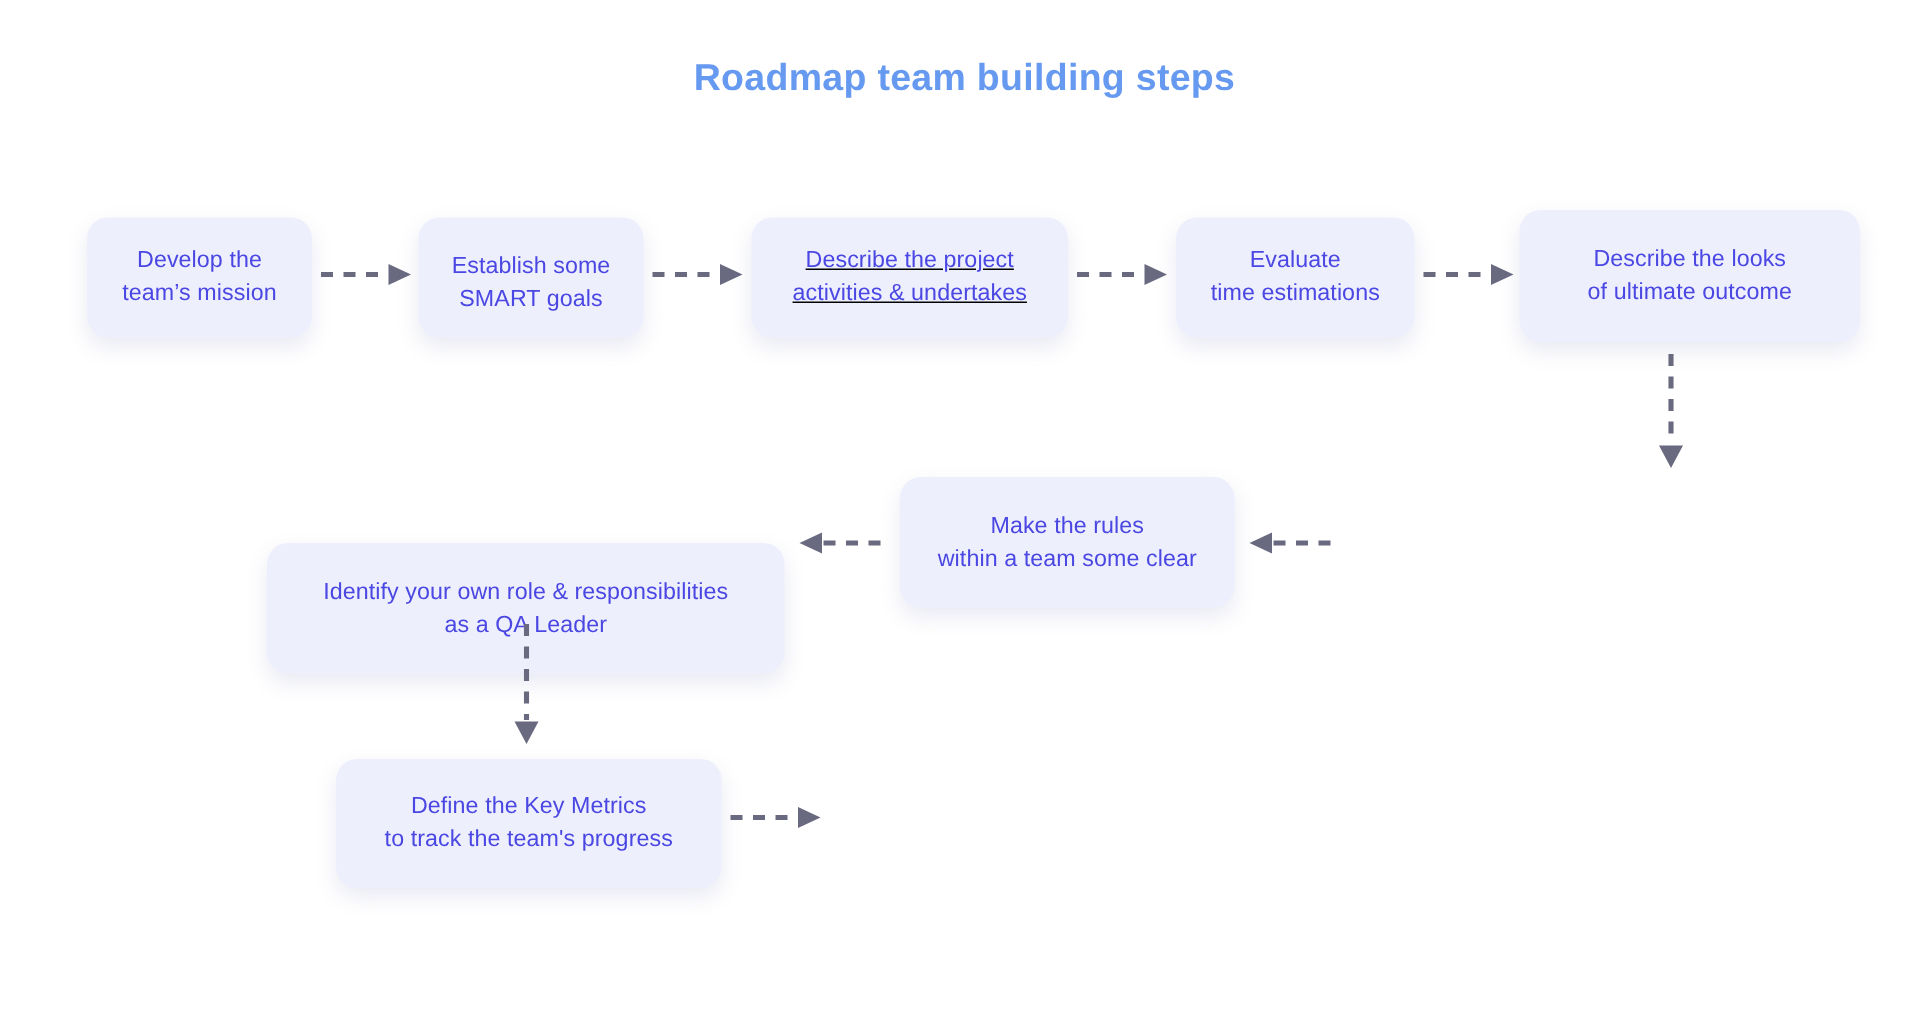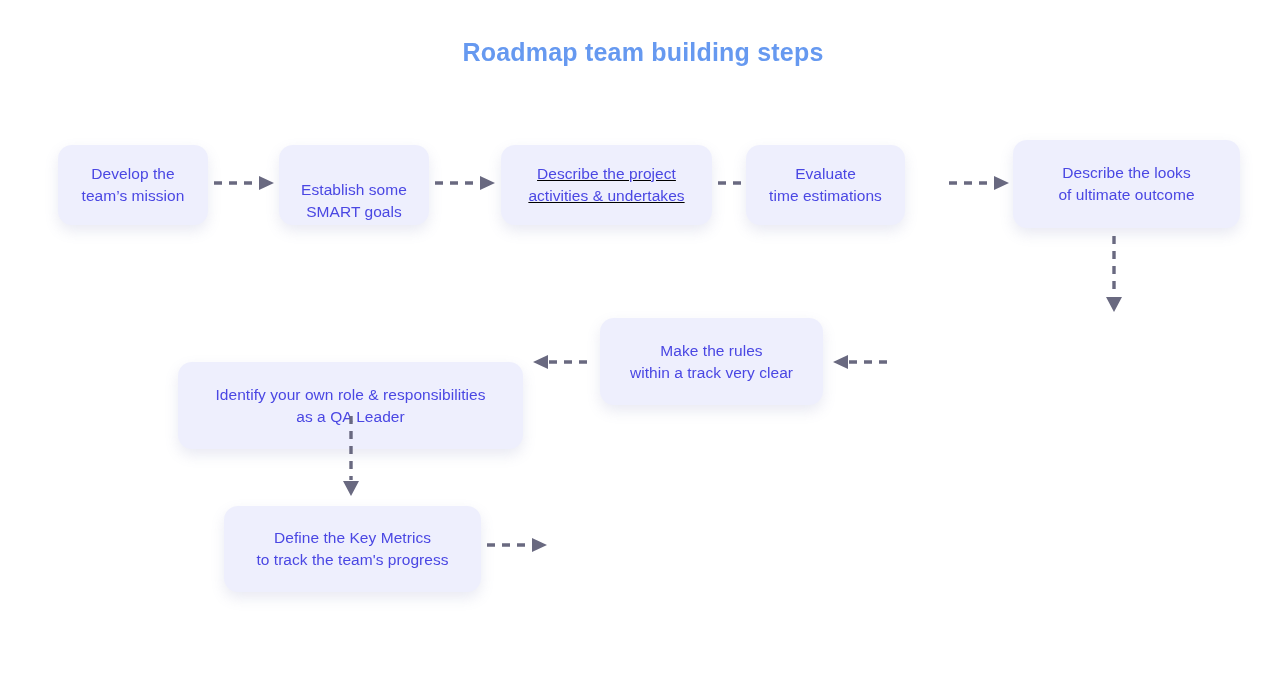--- a/index.html
+++ b/index.html
@@ -39,21 +39,21 @@
   
   .node {
     position: absolute;
     box-sizing: border-box;
     background: #eeeffd;
     border-radius: 14px;
     box-shadow: 0 6px 14px rgba(120, 125, 180, 0.16);
     display: flex;
     align-items: center;
     justify-content: center;
-    padding: 2px 10px;
+    padding: 14px 10px;
   }
   .node-label {
     font-size: 15.5px;
     line-height: 1.42;
     font-weight: 500;
     color: #4a47e3;
     text-align: center;
     white-space: pre-line;
     letter-spacing: 0.05px;
   }
@@ -100,21 +100,21 @@
 activities &amp; undertakes</span>
   </div>
 
   <div class="conn" style="left:718px; top:174px; width:64px; height:18px;">
     <svg width="64" height="18" viewBox="0 0 64 18">
       <line x1="0" y1="9" x2="44" y2="9" stroke="#696980" stroke-width="3.4" stroke-dasharray="8 7" stroke-linecap="butt"></line>
       <polygon points="45,2 60,9 45,16" fill="#696980"></polygon>
     </svg>
   </div>
 
-  <div class="node" style="left:746px; top:145px; width:159px; height:80px;">
+  <div class="node" style="left:784px; top:145px; width:159px; height:80px;">
     <span class="node-label">Evaluate
 time estimations</span>
   </div>
 
   <div class="conn" style="left:949px; top:174px; width:64px; height:18px;">
     <svg width="64" height="18" viewBox="0 0 64 18">
       <line x1="0" y1="9" x2="44" y2="9" stroke="#696980" stroke-width="3.4" stroke-dasharray="8 7" stroke-linecap="butt"></line>
       <polygon points="45,2 60,9 45,16" fill="#696980"></polygon>
     </svg>
   </div>
@@ -134,21 +134,21 @@
 
   <div class="conn" style="left:829px; top:353px; width:64px; height:18px;">
     <svg width="64" height="18" viewBox="0 0 64 18">
       <line x1="20" y1="9" x2="64" y2="9" stroke="#696980" stroke-width="3.4" stroke-dasharray="8 7" stroke-linecap="butt"></line>
       <polygon points="19,2 4,9 19,16" fill="#696980"></polygon>
     </svg>
   </div>
 
   <div class="node" style="left:600px; top:318px; width:223px; height:87px;">
     <span class="node-label">Make the rules
-within a track very clear</span>
+within a team some clear</span>
   </div>
 
   <div class="conn" style="left:529px; top:353px; width:64px; height:18px;">
     <svg width="64" height="18" viewBox="0 0 64 18">
       <line x1="20" y1="9" x2="64" y2="9" stroke="#696980" stroke-width="3.4" stroke-dasharray="8 7" stroke-linecap="butt"></line>
       <polygon points="19,2 4,9 19,16" fill="#696980"></polygon>
     </svg>
   </div>
 
   <div class="node" style="left:178px; top:318px; width:345px; height:87px;margin-top:44px;">

